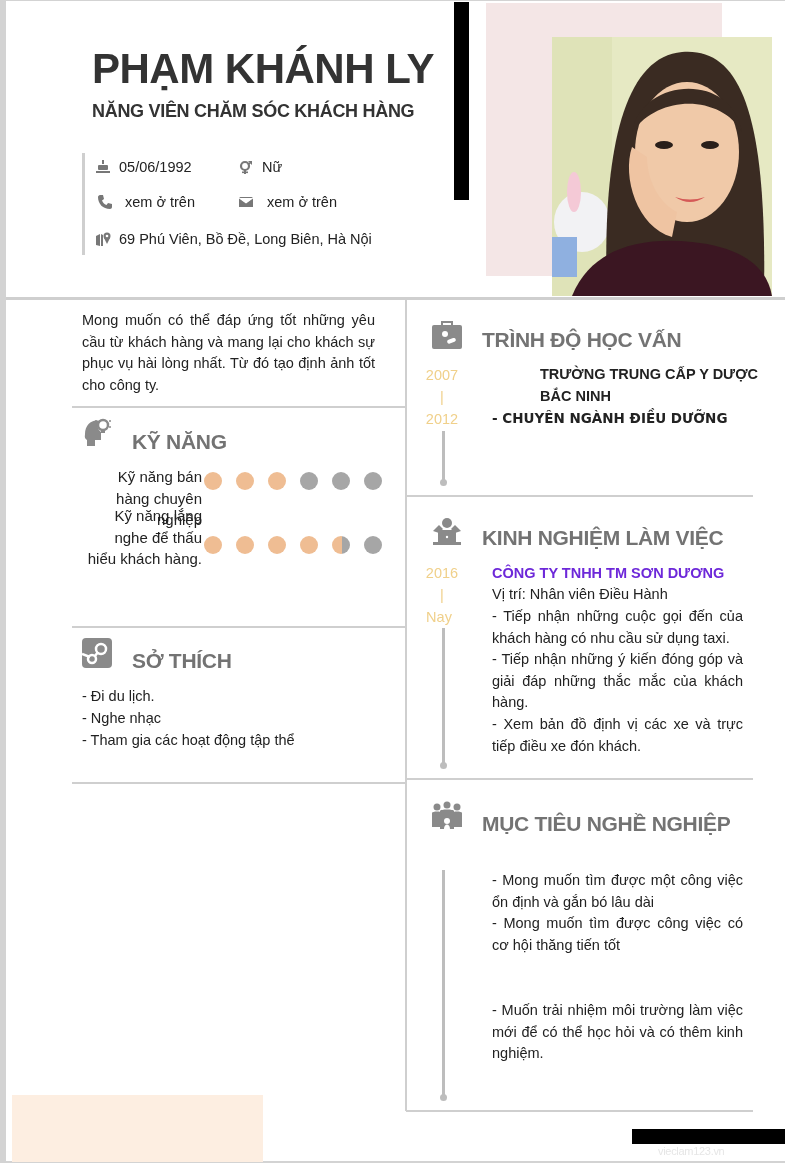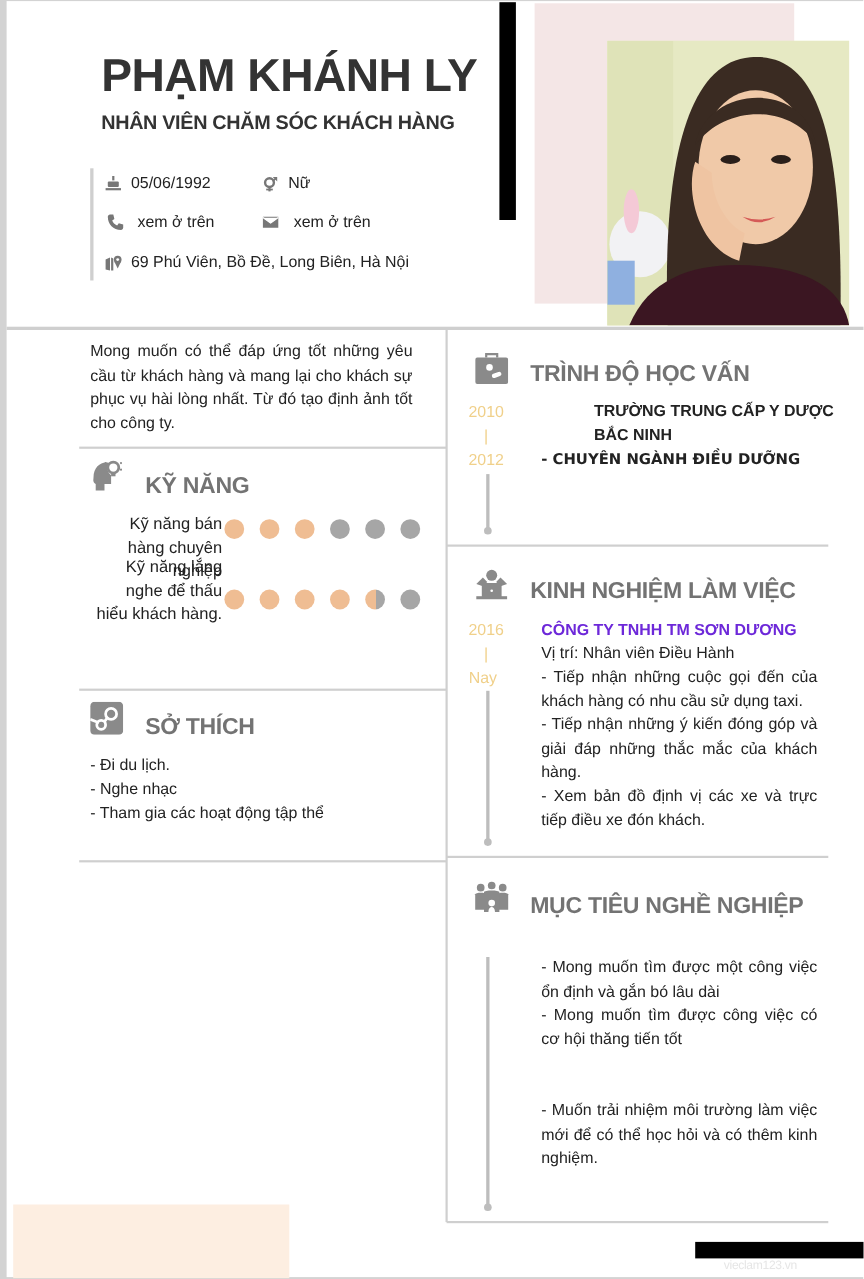--- a/index.html
+++ b/index.html
@@ -68,21 +68,21 @@
       <path d="M80 95 C 90 40, 180 35, 190 95 C 170 60, 110 55, 80 95 Z" fill="#3a2b22"></path>
       <ellipse cx="112" cy="108" rx="9" ry="4" fill="#2a1f1a"></ellipse>
       <ellipse cx="158" cy="108" rx="9" ry="4" fill="#2a1f1a"></ellipse>
       <path d="M123 160 Q 138 170 153 160 Q 138 165 123 160 Z" fill="#d55a57"></path>
       <path d="M80 110 C 70 140, 85 190, 120 200 L 125 175 C 105 165, 95 140, 95 120 Z" fill="#efc4a2"></path>
       <path d="M20 259 C 40 210, 90 200, 140 205 C 190 210, 215 230, 220 259 Z" fill="#3b1622"></path>
     </svg>
   </div>
 
   <div class="abs name">PHẠM KHÁNH LY</div>
-  <div class="abs job">NHÂN VIÊN CHĂM SÓC KHÁCH HÀNG</div>
+  <div class="abs job">NĂNG VIÊN CHĂM SÓC KHÁCH HÀNG</div>
 
   <div class="abs info-bar"></div>
 
   <div class="abs info" style="left:89px; top:158px;">
     <span class="ic">
       <svg viewBox="0 0 16 16">
           <rect x="7" y="1" width="2" height="4"></rect>
           <rect x="3" y="6" width="10" height="5" rx="1"></rect>
           <rect x="1" y="12" width="14" height="2"></rect>
         </svg>
@@ -190,21 +190,21 @@
   <div class="abs sec-icon" style="left:426px; top:320px;">
     <svg width="30" height="28" viewBox="0 0 30 28">
         <path d="M10 4 L10 1 L20 1 L20 4" fill="none" stroke="#8a8a8a" stroke-width="2"></path>
         <rect x="0" y="4" width="30" height="24" rx="2"></rect>
         <circle cx="13" cy="13" r="3" fill="#fff"></circle>
         <rect x="15" y="18" width="9" height="4" rx="2" fill="#fff" transform="rotate(-20 19 20)"></rect>
       </svg>
   </div>
   <div class="abs sec-title" style="left:476px; top:327px;">TRÌNH ĐỘ HỌC VẤN</div>
 
-  <div class="abs year" style="left:416px; top:363px;">2010</div>
+  <div class="abs year" style="left:416px; top:363px;">2007</div>
   <div class="abs year" style="left:416px; top:385px;">|</div>
   <div class="abs year" style="left:416px; top:407px;">2012</div>
   <div class="abs tl" style="left:436px; top:430px; height:50px;"></div>
   <div class="abs tl-dot" style="left:434px; top:478px;"></div>
 
   <div class="abs edu-title" style="left:486px; top:362px; width:250px;margin-left:48px;">TRƯỜNG TRUNG CẤP Y DƯỢC BẮC NINH</div>
   <div class="abs edu-title" style="left:486px; top:406px; white-space:nowrap; font-family:'DejaVu Sans', sans-serif; font-size:13.5px;">- CHUYÊN NGÀNH ĐIỀU DƯỠNG</div>
 
   <div class="abs hline" style="left:400px; top:494px; width:347px; height:2px;"></div>
 

